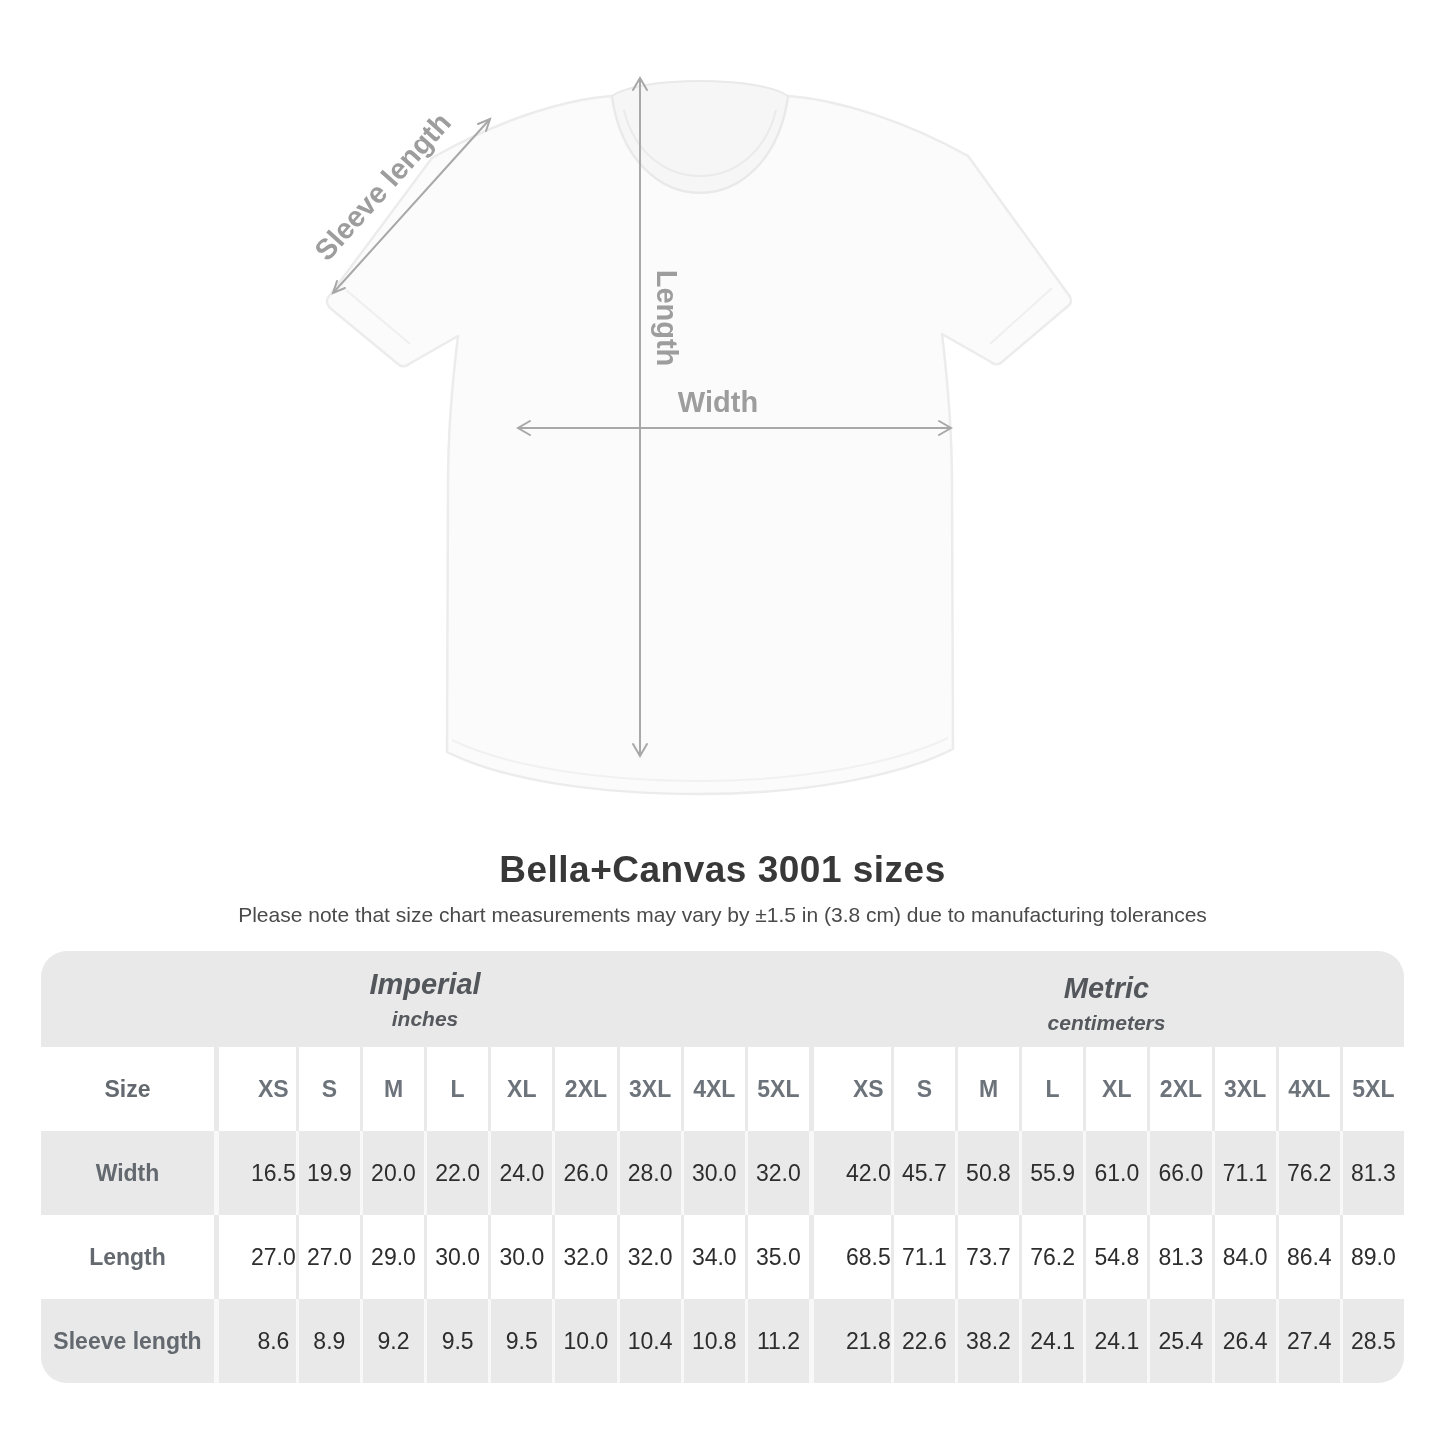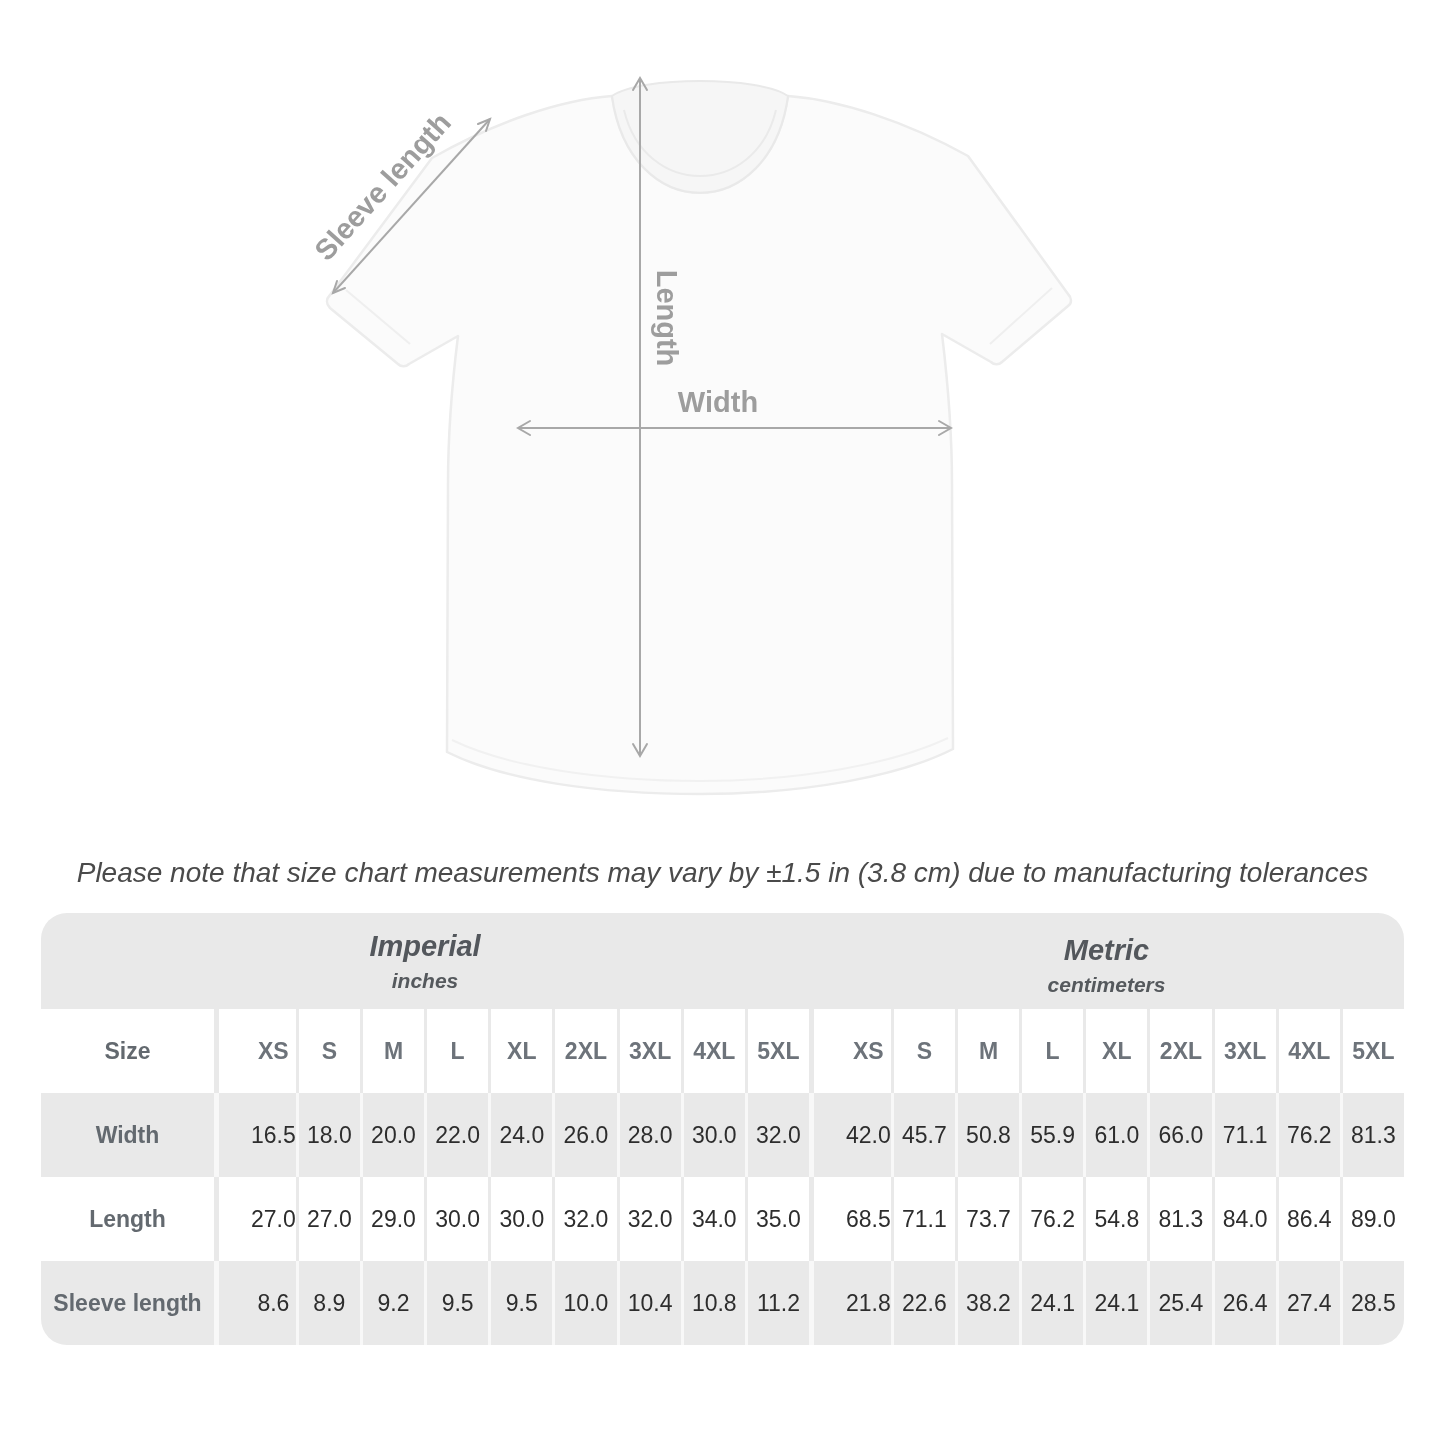--- a/index.html
+++ b/index.html
@@ -21,21 +21,21 @@
     font-size:29px;font-weight:bold;fill:#9d9d9d;
   }
 
   
   .title{
     margin:4px 0 0;text-align:center;
     font-size:37px;font-weight:bold;color:#383838;letter-spacing:.5px;
   }
   .subtitle{
     margin:12px 0 24px;text-align:center;
-    font-size:28px;font-style:italic;color:#4a4a4a;
+    font-size:21px;color:#4a4a4a;
   }
 
   
   .size-table{
     margin:0 41px;width:1363px;
     border-radius:26px;overflow:hidden;
     background:#ffffff;
   }
   .band{
     display:flex;height:96px;background:#e9e9e9;
@@ -124,20 +124,21 @@
           <path class="arrow-head" d="M 478,124 L 490,119 L 486,131"></path>
         </g>
 
         <text class="dim-label" x="390" y="193" text-anchor="middle" transform="rotate(-48 390 193)">Sleeve length</text>
         <text class="dim-label" x="657" y="318" text-anchor="middle" transform="rotate(90 657 318)">Length</text>
         <text class="dim-label" x="718" y="412" text-anchor="middle">Width</text>
       </g>
     </svg>
   </div>
 
+  <h1 class="title">Bella+Canvas 3001 sizes</h1>
   <p class="subtitle">Please note that size chart measurements may vary by ±1.5 in (3.8 cm) due to manufacturing tolerances</p>
 
   <div class="size-table">
     <div class="band">
       <div class="band-cell left">
         <div class="band-title">Imperial</div>
         <div class="band-sub">inches</div>
       </div>
       <div class="band-cell right">
         <div class="band-title">Metric</div>
@@ -159,21 +160,21 @@
         <div class="c head">S</div>
         <div class="c head">M</div>
         <div class="c head">L</div>
         <div class="c head">XL</div>
         <div class="c head">2XL</div>
         <div class="c head">3XL</div>
         <div class="c head">4XL</div>
         <div class="c head">5XL</div>
         <div class="c label first gray">Width</div>
         <div class="c gray wide">16.5</div>
-        <div class="c gray">18.0</div>
+        <div class="c gray">19.9</div>
         <div class="c gray">20.0</div>
         <div class="c gray">22.0</div>
         <div class="c gray">24.0</div>
         <div class="c gray">26.0</div>
         <div class="c gray">28.0</div>
         <div class="c gray">30.0</div>
         <div class="c gray">32.0</div>
         <div class="c gray wide">42.0</div>
         <div class="c gray">45.7</div>
         <div class="c gray">50.8</div>

